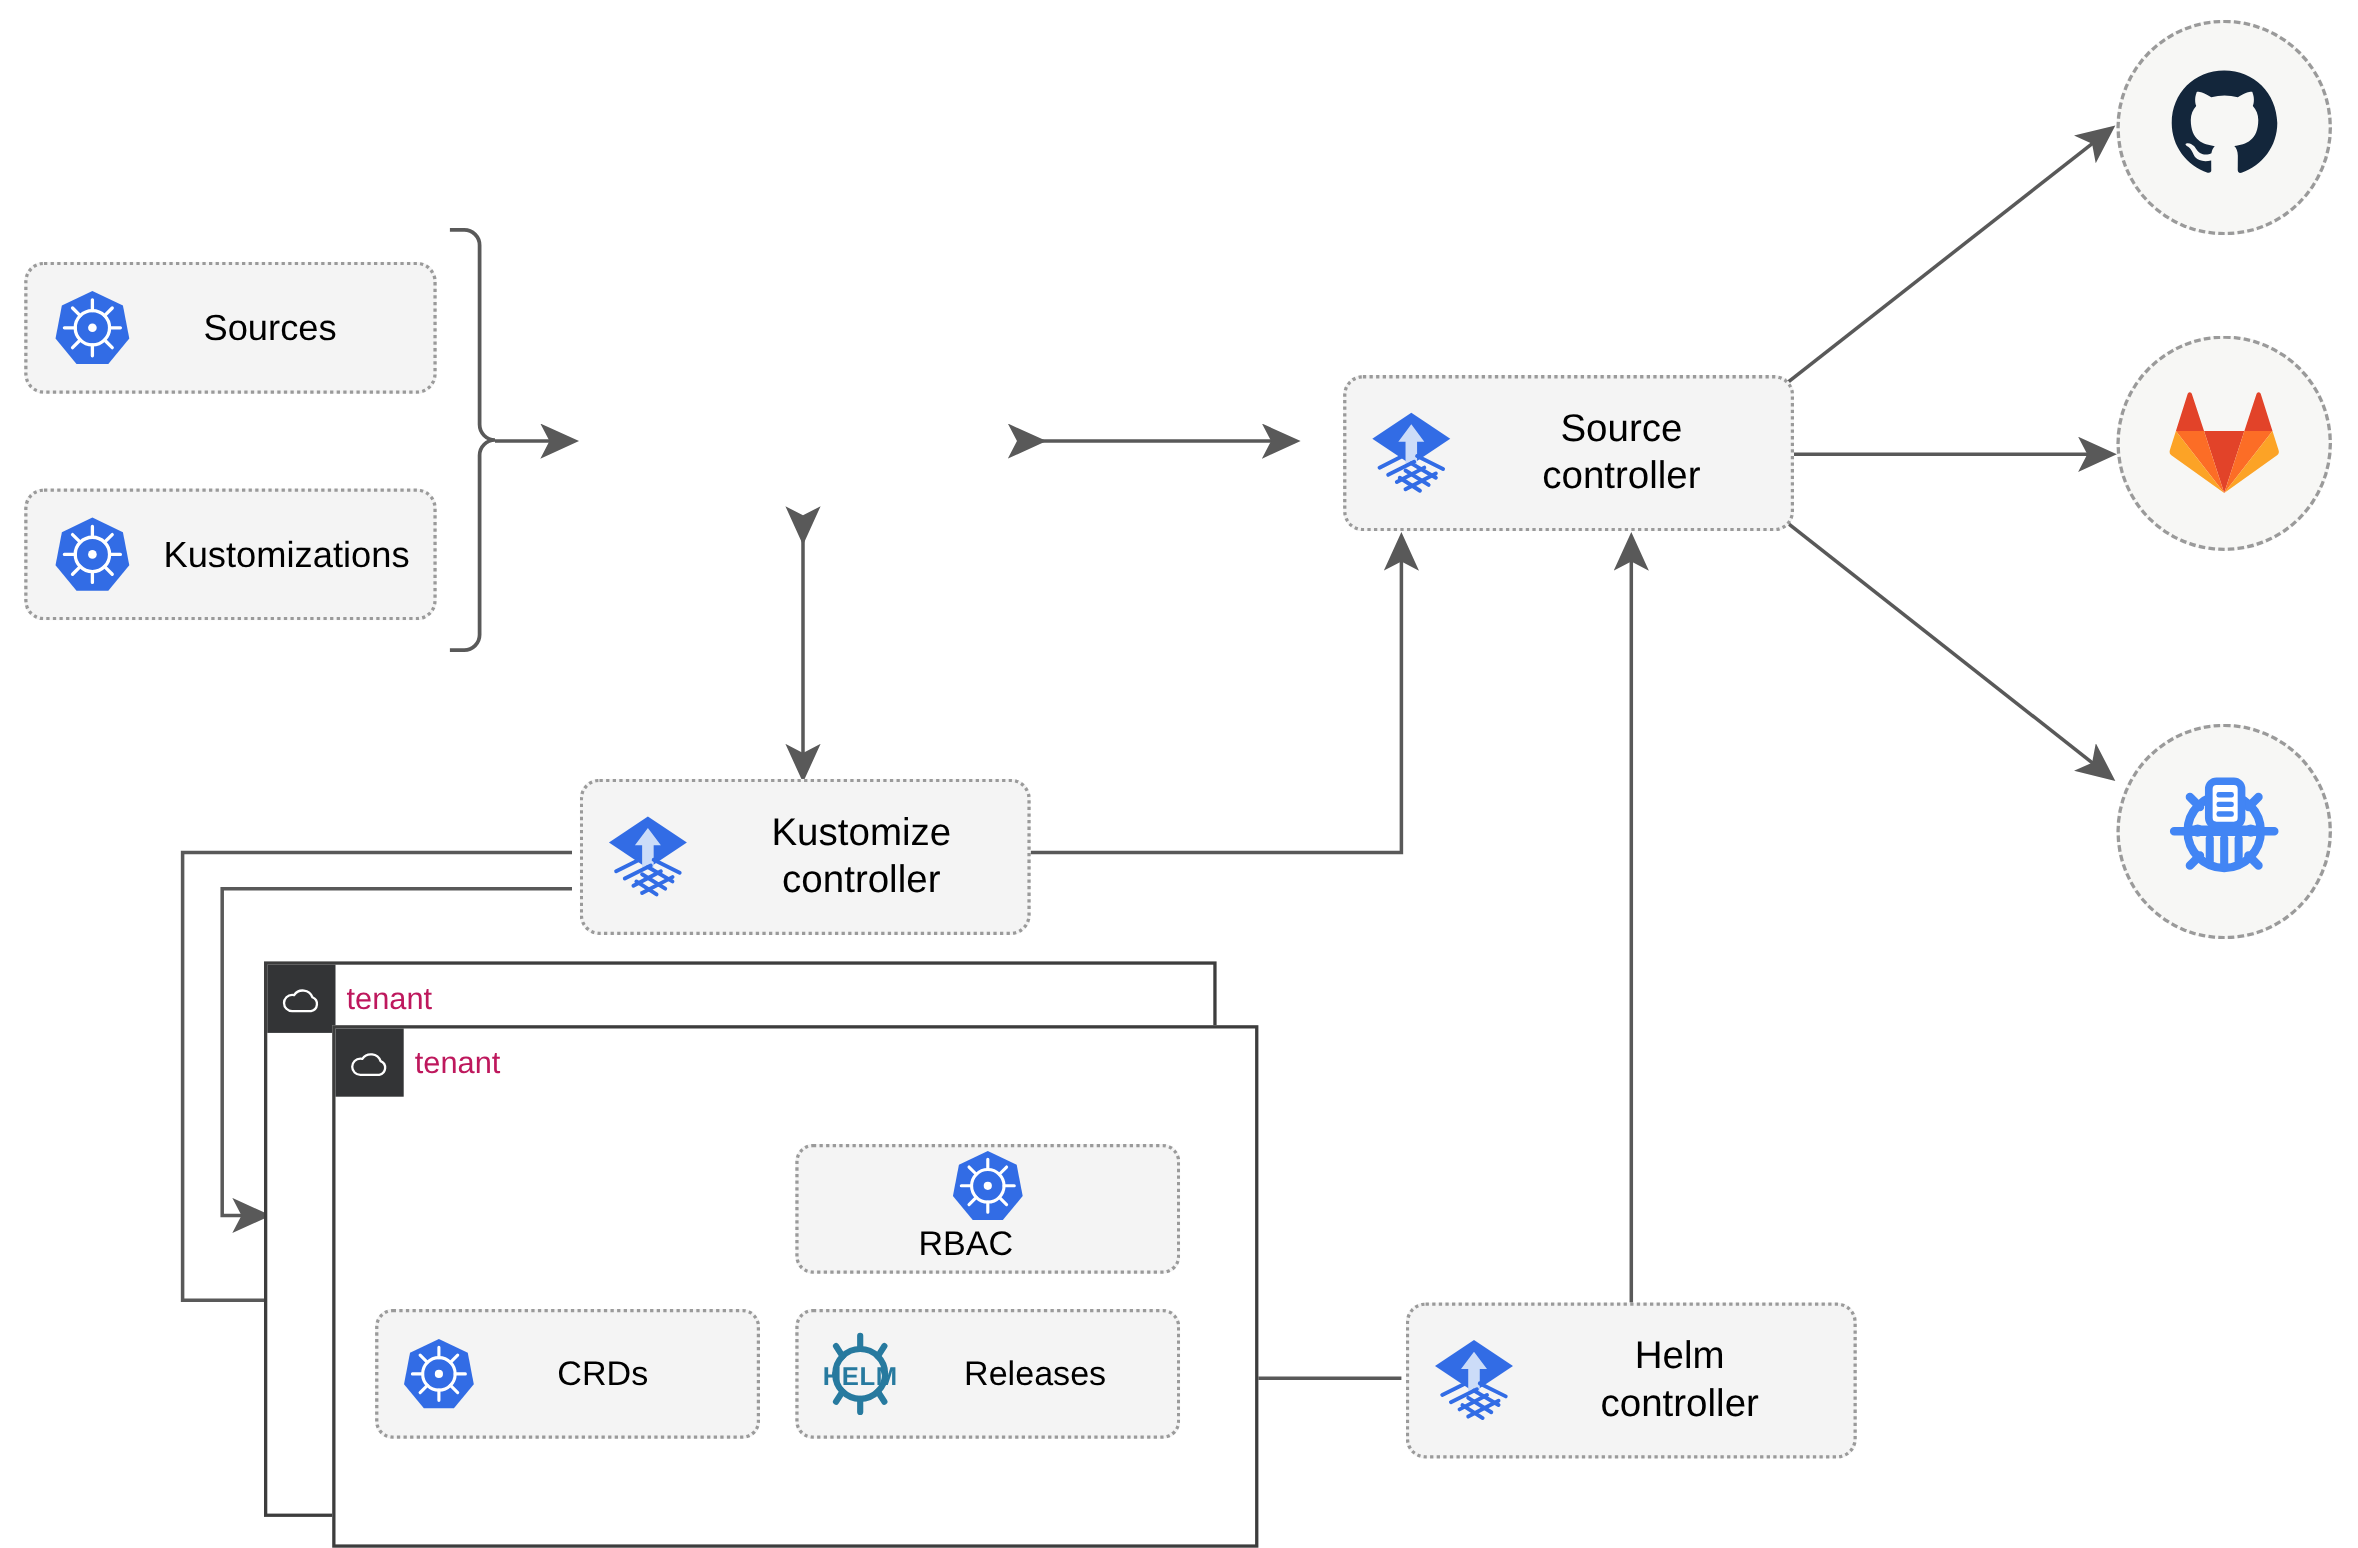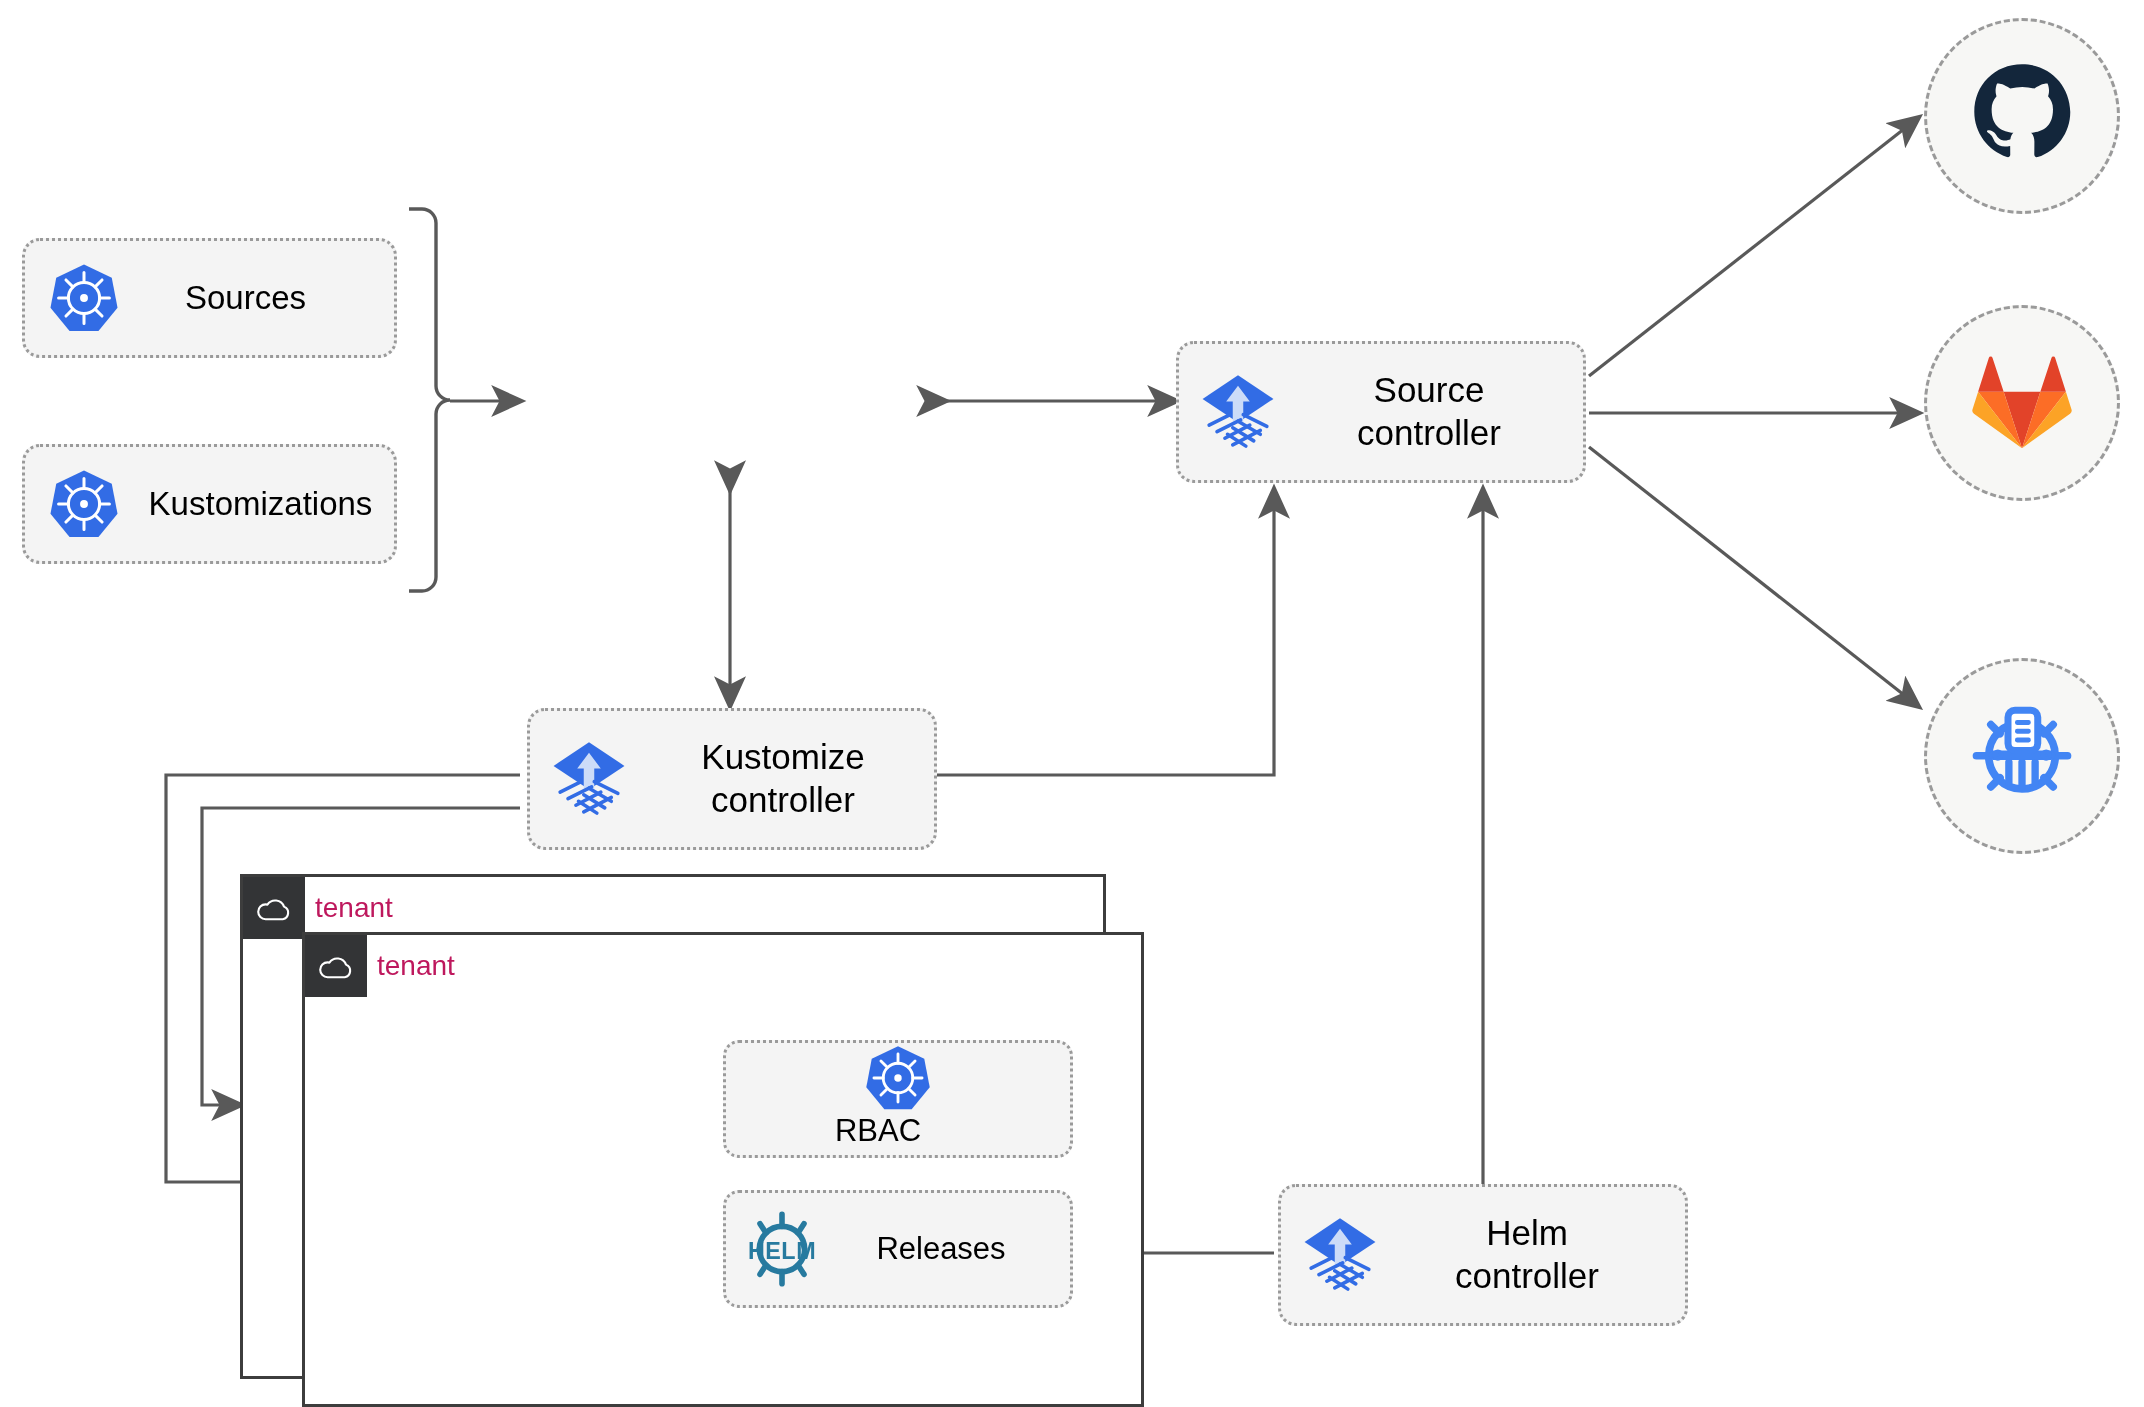--- a/index.html
+++ b/index.html
@@ -104,21 +104,21 @@
                    M22.4 22.4 L16.4 16.4 M41.6 41.6 L47.6 47.6
                    M41.6 22.4 L47.6 16.4 M22.4 41.6 L16.4 47.6"></path>
         </g>
         <circle cx="32" cy="32" r="3.4" fill="#ffffff"></circle>
       </svg>
     </span>
     <span class="lbl" style="font-size:33px;padding-right:16px;">Kustomizations</span>
   </div>
 
 
-  <div class="node" style="left:1176px;top:341px;width:410px;height:142px;">
+  <div class="node" style="left:1221px;top:341px;width:410px;height:142px;">
     <span class="ic" style="width:118px;">
       <svg width="84" height="84" viewBox="0 0 64 64" aria-hidden="true">
         <path d="M32 4 L59 22 L32 40 L5 22 Z" fill="#326CE5"></path>
         <path d="M32 12 L41 24 H36 V40 H28 V24 H23 Z" fill="#ccdcf8"></path>
         <g stroke="#326CE5" stroke-width="2.7" fill="none" stroke-linecap="round">
           <path d="M10 42 L26 34"></path>
             <path d="M16 47 L34 38"></path>
           <path d="M22 52 L41 42"></path>
             <path d="M28 57 L49 46"></path>
           <path d="M36 34 L54 43"></path>
@@ -269,20 +269,35 @@
             <path d="M32 18.5 V10 M32 45.5 V54 M18.5 32 H10 M45.5 32 H54
                      M22.4 22.4 L16.4 16.4 M41.6 41.6 L47.6 47.6
                      M41.6 22.4 L47.6 16.4 M22.4 41.6 L16.4 47.6"></path>
           </g>
           <circle cx="32" cy="32" r="3.4" fill="#ffffff"></circle>
         </svg>
       </span>
       <span class="lbl" style="padding-right:40px;">RBAC</span>
     </div>
 
+    <div class="inner" style="left:36px;top:255px;width:350px;height:118px;">
+      <span class="ic" style="width:110px;">
+        <svg width="70" height="70" viewBox="0 0 64 64" aria-hidden="true">
+          <path d="M32 3 L56 14.5 L61 40.5 L44.5 60.5 L19.5 60.5 L3 40.5 L8 14.5 Z" fill="#326CE5"></path>
+          <g stroke="#ffffff" stroke-width="2.6" fill="none" stroke-linecap="round">
+            <circle cx="32" cy="32" r="13.5"></circle>
+            <path d="M32 18.5 V10 M32 45.5 V54 M18.5 32 H10 M45.5 32 H54
+                     M22.4 22.4 L16.4 16.4 M41.6 41.6 L47.6 47.6
+                     M41.6 22.4 L47.6 16.4 M22.4 41.6 L16.4 47.6"></path>
+          </g>
+          <circle cx="32" cy="32" r="3.4" fill="#ffffff"></circle>
+        </svg>
+      </span>
+      <span class="lbl" style="padding-right:46px;">CRDs</span>
+    </div>
 
     <div class="inner" style="left:418px;top:255px;width:350px;height:118px;">
       <span class="ic" style="width:112px;">
         <svg width="86" height="80" viewBox="0 0 64 60" aria-hidden="true">
           <g fill="none" stroke="#277A9F" stroke-width="4.2" stroke-linecap="round">
             <path d="M15 30 a17 17 0 0 1 34 0"></path>
             <path d="M49 30 a17 17 0 0 1 -34 0"></path>
             <path d="M32 13 V4 M32 47 V56
                      M20 18 L15.5 11 M44 42 L48.5 49
                      M44 18 L48.5 11 M20 42 L15.5 49"></path>

